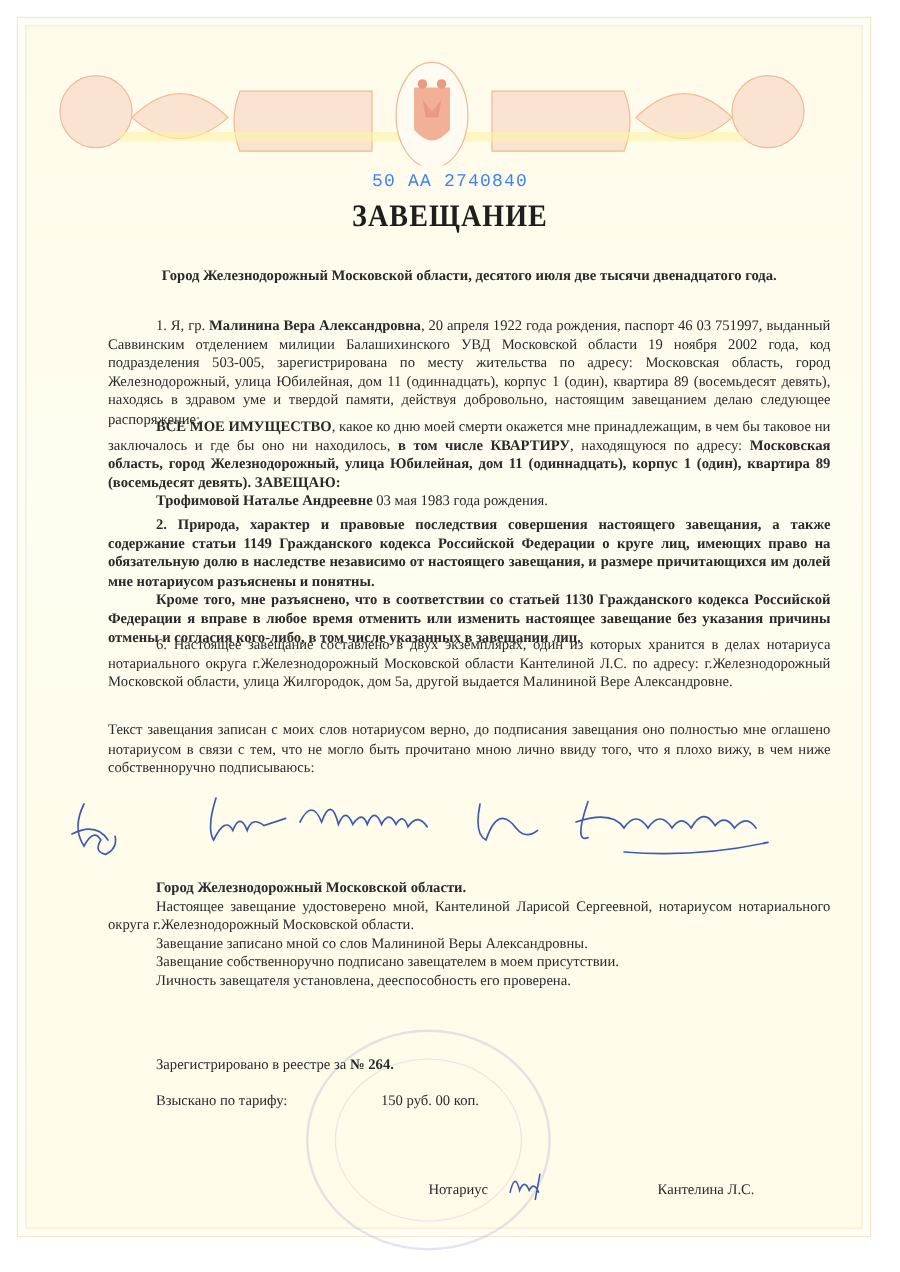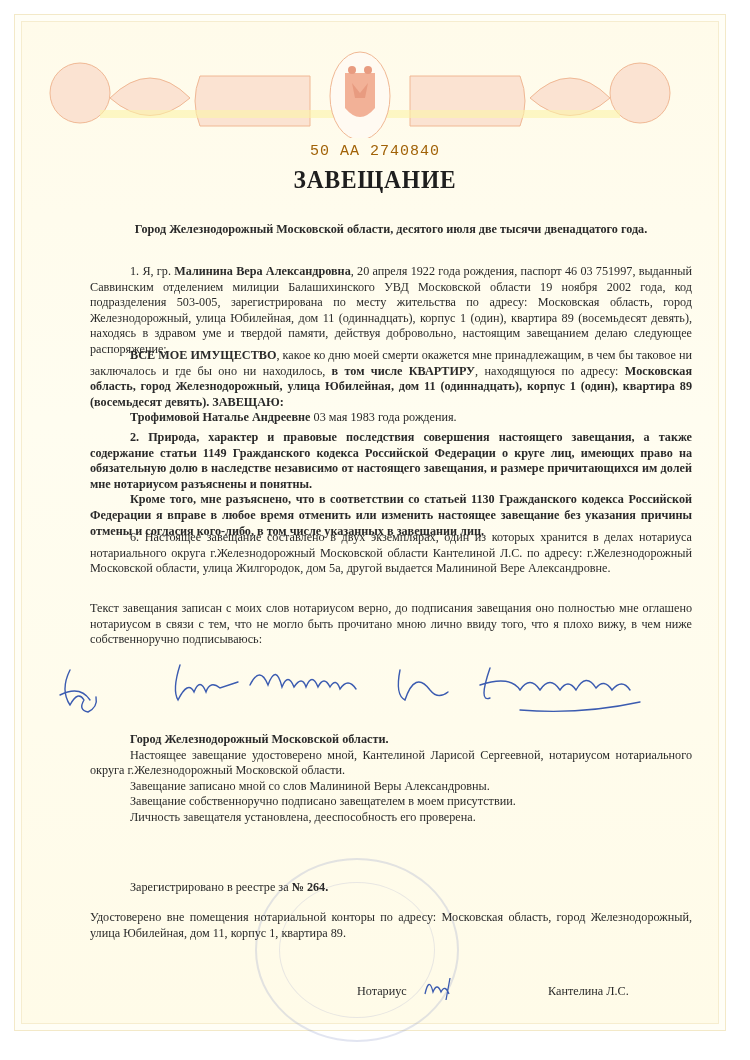--- a/index.html
+++ b/index.html
@@ -5,21 +5,21 @@
   html, body { margin:0; padding:0; }
   body { width:750px; height:1060px; background:#ffffff; position:relative; overflow:hidden;
          font-family:"Liberation Serif", "DejaVu Serif", serif; color:#2a2a2a; }
   .sheet { position:absolute; left:14px; top:14px; width:710px; height:1015px;
            background:linear-gradient(180deg,#fffbea 0%,#fffdf0 40%,#fffbe8 100%);
            border:1px solid #f3e9c8; box-shadow: 0 0 0 6px #fffef6 inset; }
   .sheet::before { content:""; position:absolute; left:6px; top:6px; right:6px; bottom:6px;
            border:1px solid #f6edcf; pointer-events:none; }
   .ornament { position:absolute; left:40px; top:38px; width:640px; height:100px; }
   .serial { position:absolute; top:143px; left:0; width:750px; text-align:center;
-            font-family:"Liberation Mono","DejaVu Sans Mono",monospace; color:#a16207;
+            font-family:"Liberation Mono","DejaVu Sans Mono",monospace; color:#3b82f6;
             font-size:15px; letter-spacing:1px; }
   .title { position:absolute; top:165px; left:0; width:750px; text-align:center;
            font-size:26px; font-weight:bold; letter-spacing:1px; color:#1e1e1e; transform:scaleX(0.9); }
   .text { position:absolute; left:90px; width:602px; font-size:12.2px; line-height:15.6px; text-align:justify; }
   .text p { margin:0; }
   .ind { text-indent:40px; }
   .center { text-align:center; }
   b { font-weight:bold; }
   .stamp { position:absolute; left:255px; top:858px; width:200px; height:180px; border-radius:50%;
            border:2px solid rgba(140,150,200,0.25); }
@@ -99,21 +99,21 @@
   <p class="ind">Личность завещателя установлена, дееспособность его проверена.</p>
 </div>
 
 <div class="stamp"></div>
 
 <div class="text" style="top:880px;">
   <p style="padding-left:40px;"><span>Зарегистрировано в реестре за </span><b>№ 264.</b></p>
 </div>
 
 <div class="text" style="top:910px;">
-  <p>Удостоверено вне помещения нотариальной конторы по адресу: Московская область, город Железнодорожный, улица Юбилейная, дом 11, корпус 1, квартира 89.</p>
+  <p style="padding-left:40px;"><span>Взыскано по тарифу:</span><span style="display:inline-block;width:78px;"></span><span>150 руб. 00 коп.</span></p>
 </div>
 
 <div class="text" style="top:968px;">
   <p style="position:relative;height:16px;margin-top:16px;">
     <span style="position:absolute;left:267px;">Нотариус</span>
     <svg style="position:absolute;left:330px;top:-10px;width:40px;height:28px;" viewBox="0 0 40 28">
         <path d="M5 20 q4 -18 8 -2 q4 -10 8 0 q4 -8 8 2 M30 4 l-4 22" fill="none" stroke="#3b5bb0" stroke-width="1.3"></path>
       </svg>
     <span style="position:absolute;left:458px;">Кантелина Л.С.</span>
   </p>

